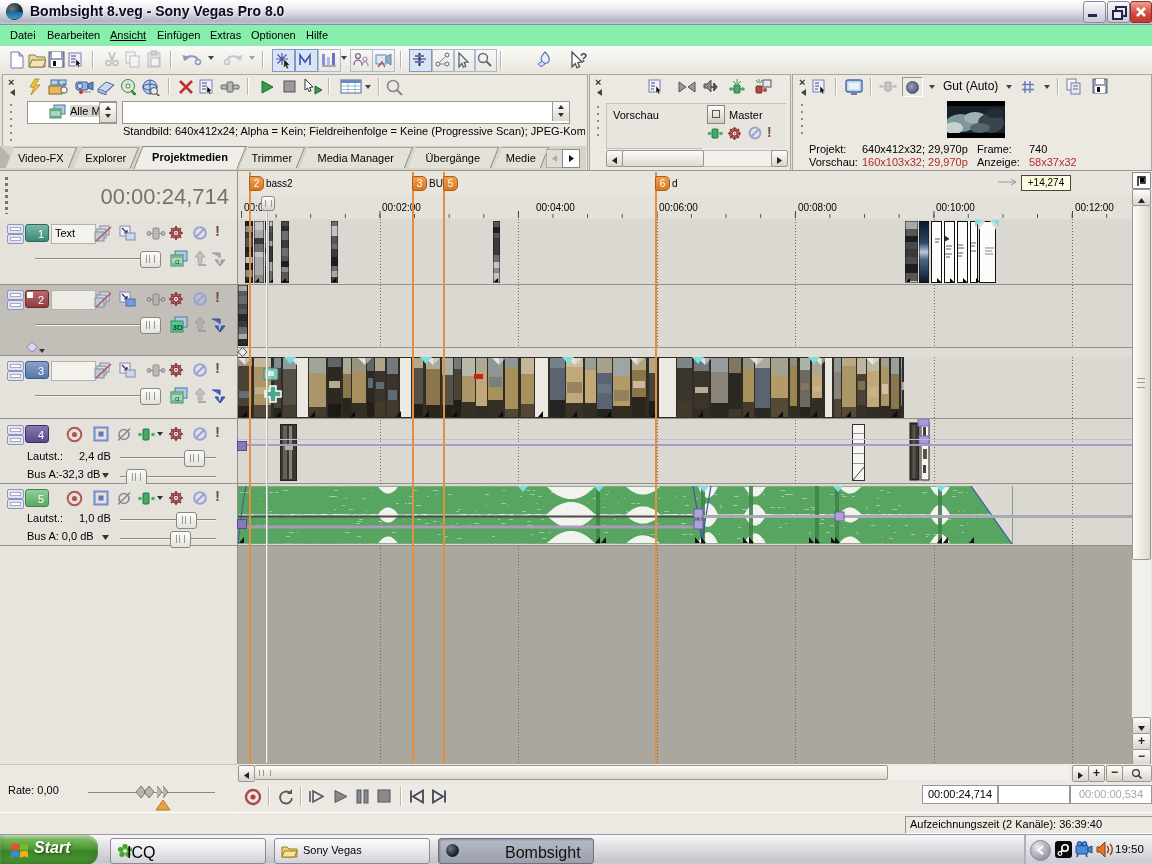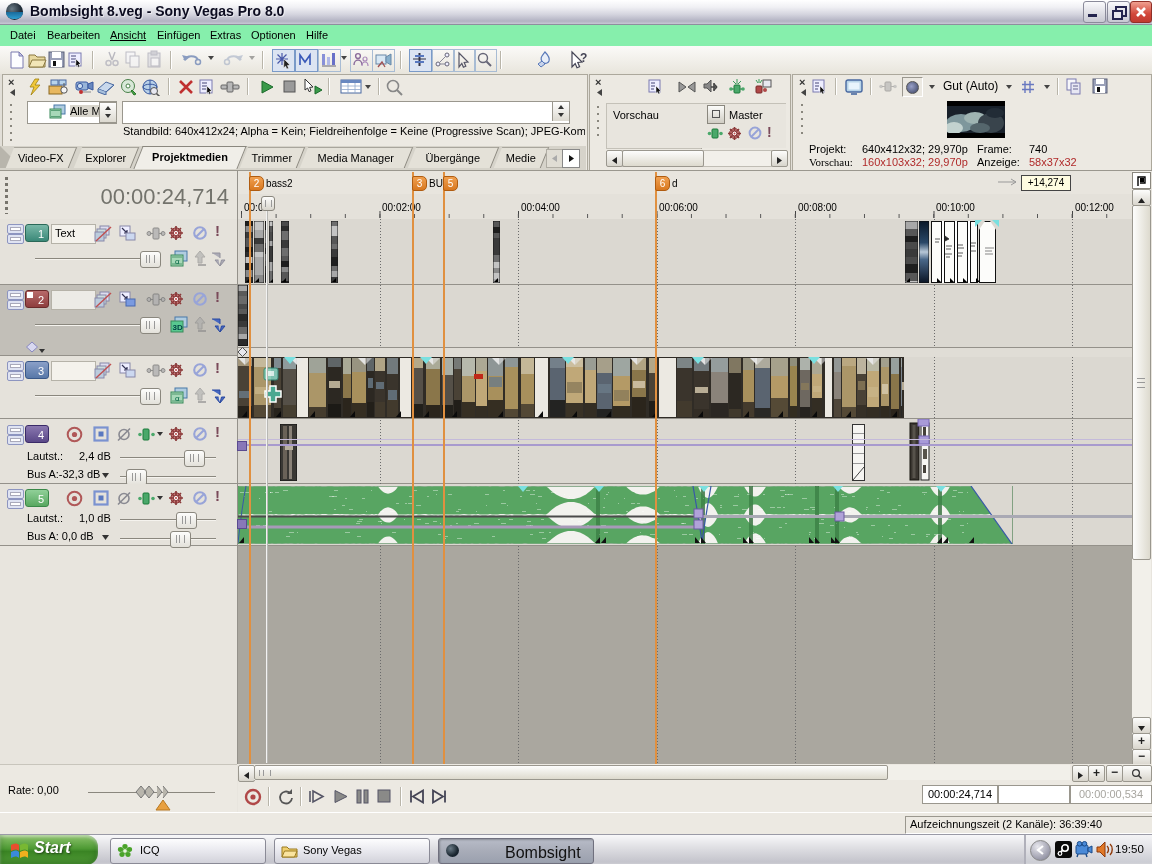--- a/index.html
+++ b/index.html
@@ -460,38 +460,38 @@
           <ellipse cx="44" cy="17" rx="13" ry="10" fill="#39444c"></ellipse>
           <ellipse cx="7" cy="22" rx="9" ry="6" fill="#c2d2cf"></ellipse>
           <ellipse cx="48" cy="7" rx="9" ry="5" fill="#222c36"></ellipse>
           <ellipse cx="33" cy="22" rx="10" ry="5" fill="#55666c"></ellipse>
         </svg>
   </div>
   <div class="abs f11" style="left:16px;top:68px;">Projekt:</div>
   <div class="abs f11" style="left:69px;top:68px;">640x412x32; 29,970p</div>
   <div class="abs f11" style="left:184px;top:68px;">Frame:</div>
   <div class="abs f11" style="left:236px;top:68px;">740</div>
-  <div class="abs f11" style="left:16px;top:81px;font-family:Liberation Serif, serif;">Vorschau:</div>
+  <div class="abs f11" style="left:16px;top:81px;">Vorschau:</div>
   <div class="abs f11" style="left:69px;top:81px;color:#b02a2a;">160x103x32; 29,970p</div>
   <div class="abs f11" style="left:184px;top:81px;">Anzeige:</div>
   <div class="abs f11" style="left:236px;top:81px;color:#b02a2a;">58x37x32</div>
 </div>
 
 <div id="tl" class="abs" style="left:0;top:170px;width:1152px;height:642px;background:#e8e5de;border-top:1px solid #9a978e;"></div>
 
 <div class="abs" style="left:4px;top:176px;width:5px;height:38px;background-image:radial-gradient(circle at 2.5px 2.5px,#77746c 1.5px,transparent 2px);background-size:5px 6px;"></div>
 <div class="abs" style="left:0px;top:184px;width:229px;text-align:right;font-size:22px;color:#73736c;">00:00:24,714</div>
 
 <div class="abs" style="left:238px;top:171px;width:894px;height:23px;background:#e8e5de;"></div>
 <div class="abs" style="left:238px;top:194px;width:894px;height:25px;background:#e4e1da;border-bottom:1px solid #8a877e;">
   <div class="abs" style="left:0;top:17px;width:894px;height:7px;background-image:linear-gradient(90deg,#444 0,#444 1px,transparent 1px);background-size:138.5px 7px;background-position:3px 0;"></div>
   <div class="abs" style="left:0;top:20px;width:894px;height:4px;background-image:linear-gradient(90deg,#555 0,#555 1px,transparent 1px);background-size:34.62px 4px;background-position:3px 0;"></div>
   <div class="rlabel" style="left:6px;">00:00</div>
   <div class="rlabel" style="left:144px;">00:02:00</div>
-  <div class="rlabel" style="left:283px;">00:04:00</div>
+  <div class="rlabel" style="left:298px;">00:04:00</div>
   <div class="rlabel" style="left:421px;">00:06:00</div>
   <div class="rlabel" style="left:560px;">00:08:00</div>
   <div class="rlabel" style="left:698px;">00:10:00</div>
   <div class="rlabel" style="left:837px;">00:12:00</div>
 </div>
 
 <div class="abs" style="left:238px;top:219px;width:894px;height:66px;background:#dbd8d1;border-bottom:1px solid #94918a;box-sizing:border-box;"></div>
 <div class="abs" style="left:238px;top:285px;width:894px;height:71px;background:#dbd8d1;border-bottom:1px solid #94918a;box-sizing:border-box;"></div>
     <div class="abs" style="left:237px;top:171px;width:1px;height:593px;background:#94918a;"></div>
 <div class="abs" style="left:238px;top:356px;width:894px;height:63px;background:#dbd8d1;border-bottom:1px solid #94918a;box-sizing:border-box;"></div>
@@ -1585,21 +1585,21 @@
     <svg class="abs" style="left:6px;top:4px;" width="16" height="16">
           <g fill="#4aa32a">
             <ellipse cx="8" cy="3.5" rx="2.6" ry="2.4"></ellipse>
             <ellipse cx="3.5" cy="6.5" rx="2.6" ry="2.4"></ellipse>
             <ellipse cx="12.5" cy="6.5" rx="2.6" ry="2.4"></ellipse>
             <ellipse cx="5" cy="11.5" rx="2.6" ry="2.4"></ellipse>
             <ellipse cx="11" cy="11.5" rx="2.6" ry="2.4"></ellipse>
           </g>
           <circle cx="8" cy="8" r="2.4" fill="#e8f4e0" stroke="#4aa32a"></circle>
         </svg>
-    <span class="abs" style="left:29px;top:5px;font-size:11px;color:#000;text-align:center;">ICQ</span>
+    <span class="abs" style="left:16px;top:5px;font-size:16px;color:#000;text-align:center;">ICQ</span>
   </div>
   <div class="abs" style="left:274px;top:3px;width:154px;height:24px;background:linear-gradient(#fdfdfe,#e8e8ee 50%,#d2d2da);border:1px solid #8a8a96;border-radius:3px;">
     <svg class="abs" style="left:6px;top:5px;" width="17" height="14">
           <path d="M1 3h5l2 2h8v8H1z" fill="#f0d070" stroke="#9a7a20"></path>
           <path d="M1 13l2.5-6H16l-2.5 6z" fill="#fae4a0" stroke="#9a7a20"></path>
         </svg>
     <span class="abs" style="left:28px;top:5px;font-size:11px;color:#000;">Sony Vegas</span>
   </div>
   <div class="abs" style="left:438px;top:3px;width:154px;height:24px;background:linear-gradient(#b8bcc8,#a8acb8 50%,#9aa0ae);border:1px solid #70707e;border-radius:3px;box-shadow:inset 1px 1px 2px rgba(0,0,0,.25);">
     <div class="abs" style="left:7px;top:5px;width:13px;height:13px;border-radius:50%;background:radial-gradient(circle at 35% 35%,#6a7a86,#1a2630 60%,#0a1420);"></div>

